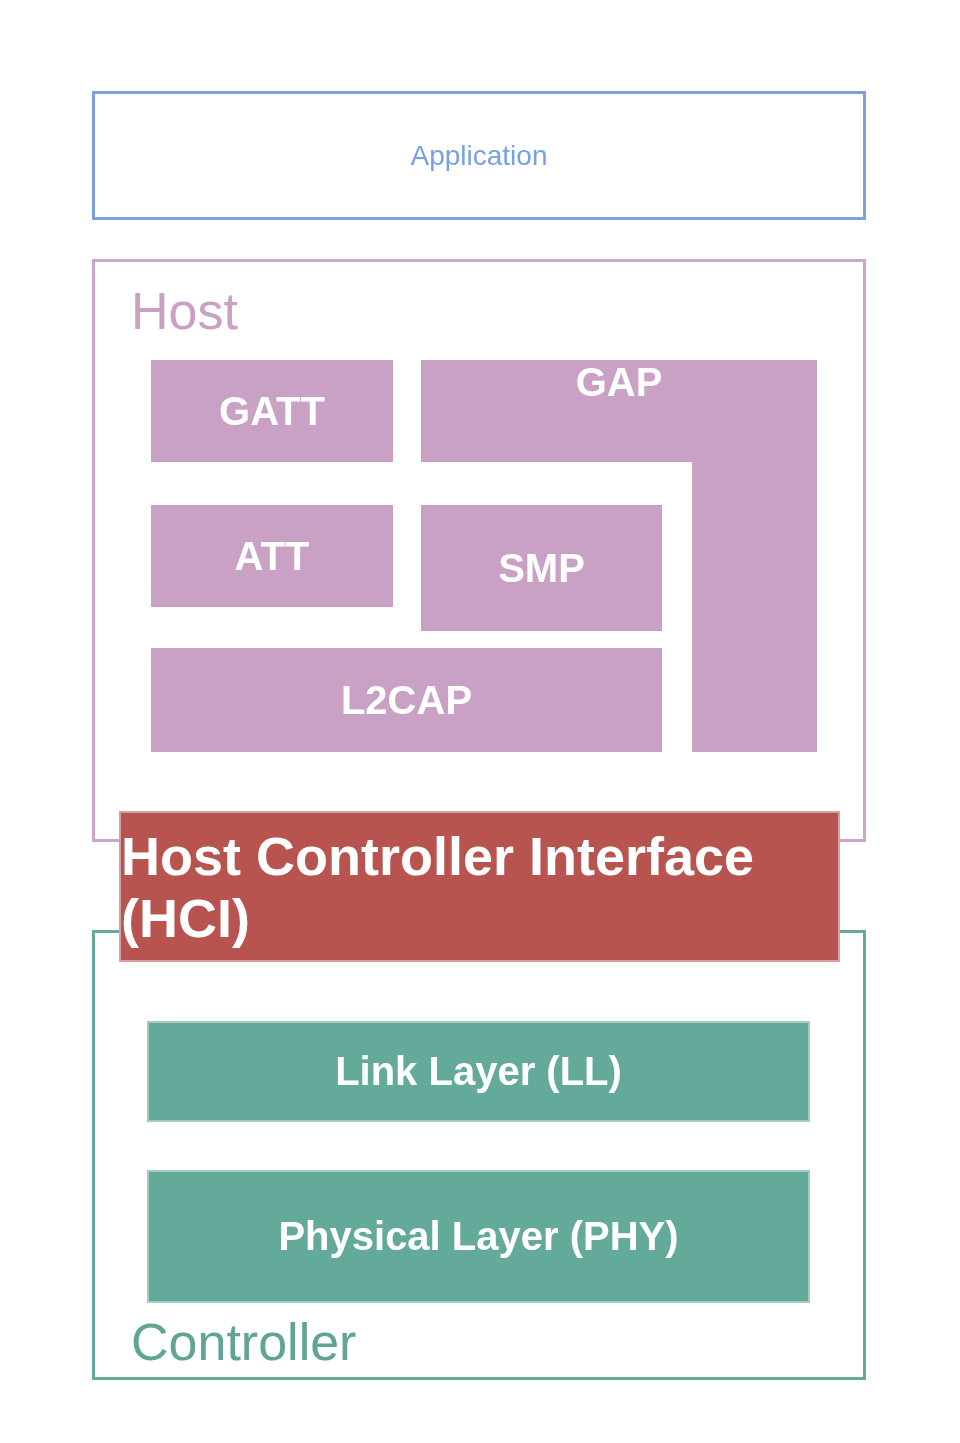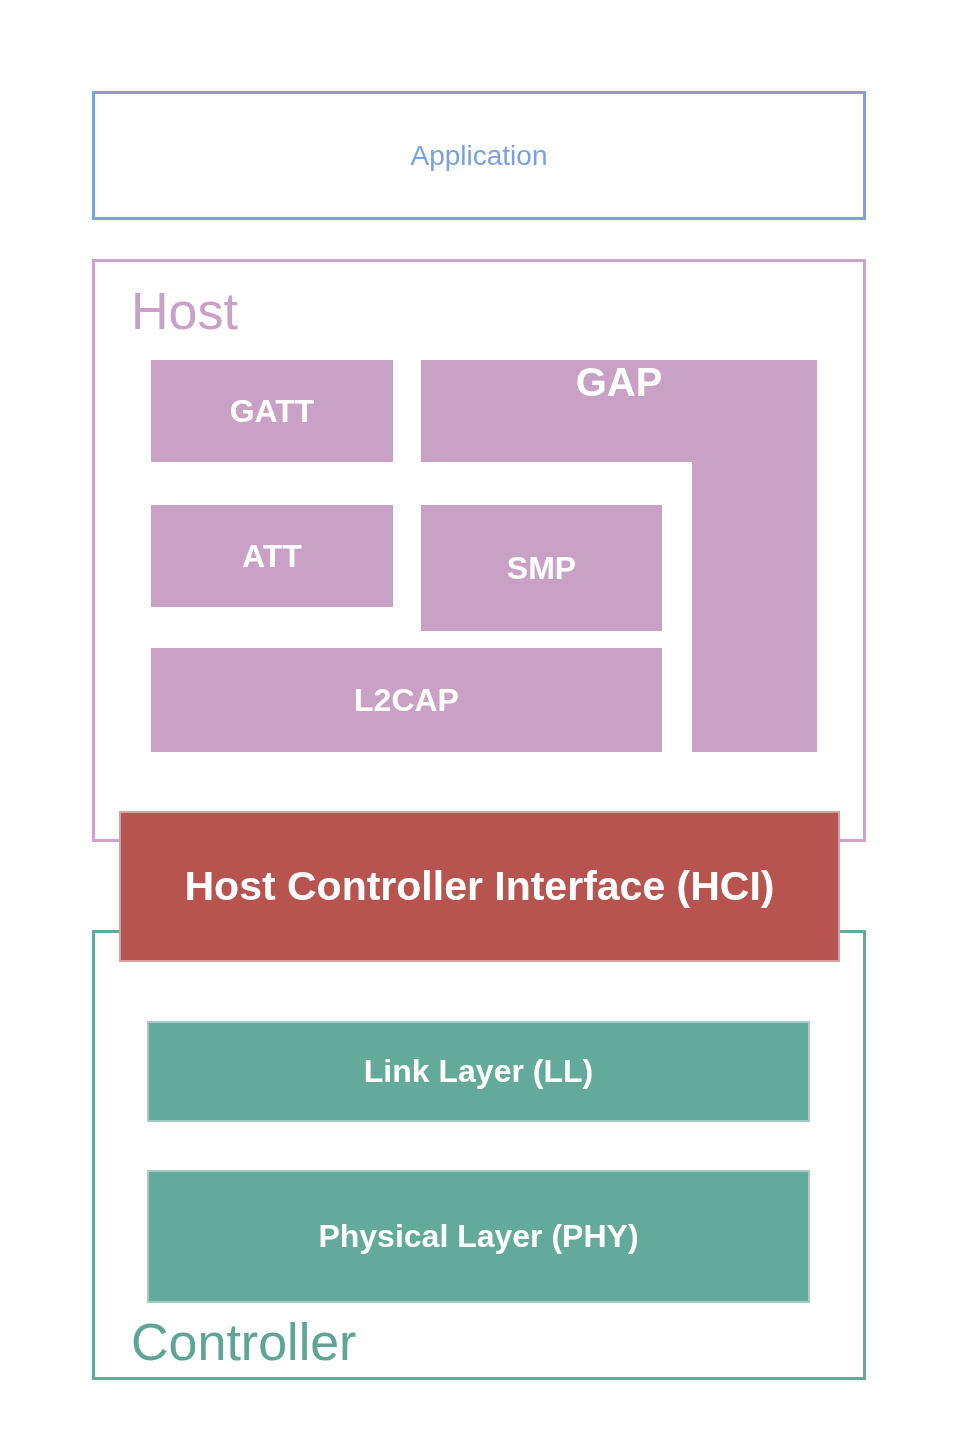--- a/index.html
+++ b/index.html
@@ -43,21 +43,21 @@
     color: var(--host-accent, #C9A1C5);
   }
   .mauve {
     background: var(--host-accent, #C9A1C5);
   }
   .fill-block {
     position: absolute;
     box-sizing: border-box;
     display: flex; align-items: center; justify-content: center;
     color: var(--block-text, #ffffff);
-    font-size: 32px; font-weight: 700;
+    font-size: 40px; font-weight: 700;
   }
   .gatt { left: 151px; top: 360px; width: 242px; height: 102px; }
   .att  { left: 151px; top: 505px; width: 242px; height: 102px; }
   .smp  { left: 421px; top: 505px; width: 241px; height: 126px; }
   .l2cap{ left: 151px; top: 648px; width: 511px; height: 104px; }
   .gap-shape {
     position: absolute;
     left: 421px; top: 360px; width: 396px; height: 392px;
     clip-path: polygon(0 0, 396px 0, 396px 392px, 271px 392px, 271px 102px, 0 102px);
   }
@@ -69,21 +69,21 @@
     font-size: 40px; font-weight: 700;
   }
   .hci-block {
     position: absolute;
     left: 119px; top: 811px; width: 721px; height: 151px;
     box-sizing: border-box;
     background: var(--hci-fill, #B85450);
     border: 2px solid rgba(255,255,255,0.45);
     display: flex; align-items: center; justify-content: center;
     color: var(--block-text, #ffffff);
-    font-size: 41px; font-weight: 700;
+    font-size: 54px; font-weight: 700;
     z-index: 3;
   }
   .controller-box {
     left: 92px; top: 930px; width: 774px; height: 450px;
     border: 3px solid var(--controller-border, #66A99A);
   }
   .teal {
     background: var(--controller-fill, #64AA9B);
     border: 2px solid rgba(255,255,255,0.4);
   }

